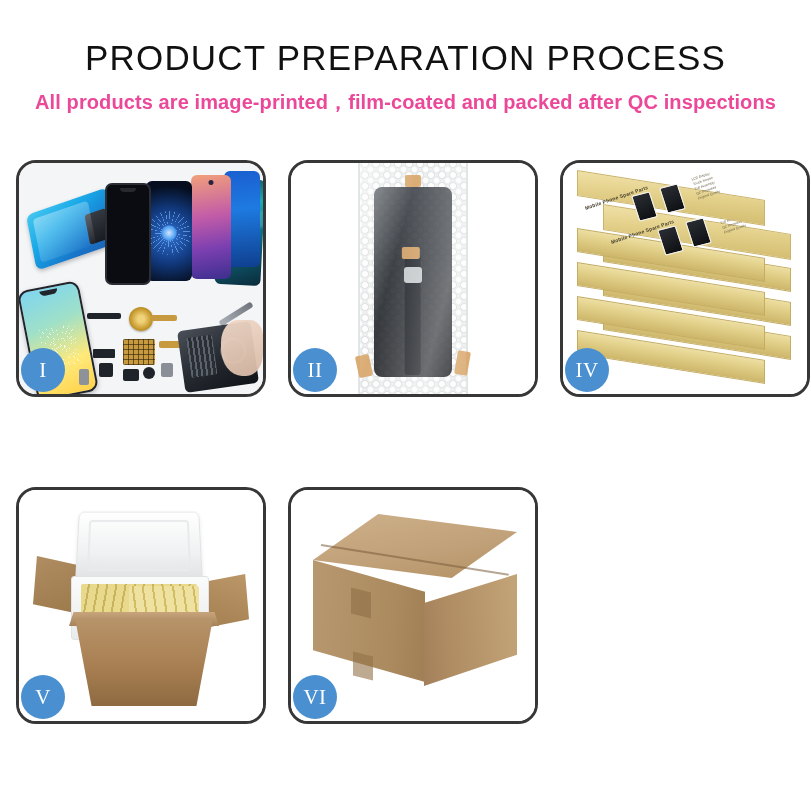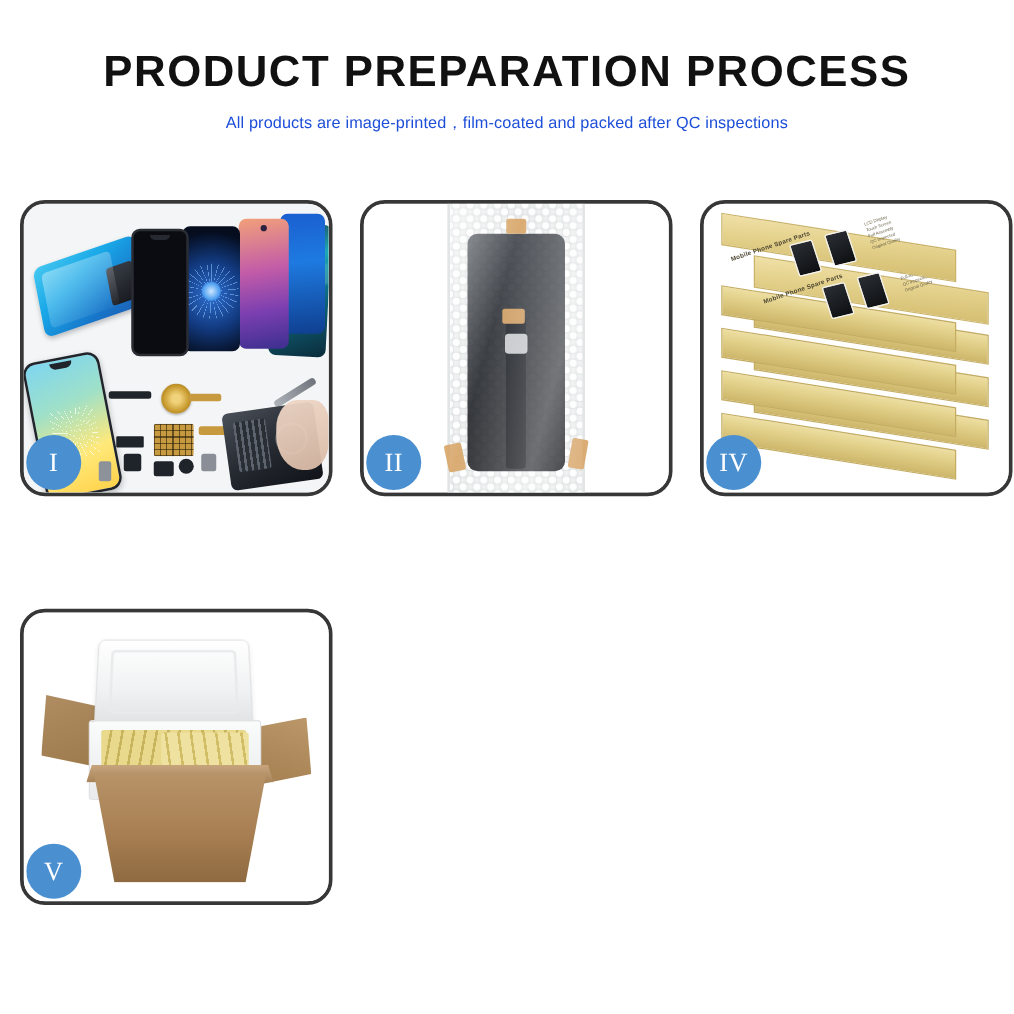--- a/index.html
+++ b/index.html
@@ -9,31 +9,31 @@
     font-family:"Liberation Sans", sans-serif;
     overflow:hidden;
   }
   .page{position:relative;width:811px;height:811px;}
 
   
   .header{padding-top:40px;text-align:center;}
   .title{
     font-family:"Liberation Sans", sans-serif;
     font-size:35px;
-    font-weight:700;
+    font-weight:400;
     letter-spacing:1.2px;
     color:#111111;
     line-height:1;
     white-space:nowrap;
   }
   .subtitle{
     margin-top:14px;
-    font-size:13px;
-    font-weight:400;
-    color:#1d4ed8;
+    font-size:20px;
+    font-weight:700;
+    color:#ec4899;
     letter-spacing:.1px;
     white-space:nowrap;
   }
 
   
   .grid{
     position:absolute;
     left:16px;top:160px;
     width:779px;
     display:grid;
@@ -495,15 +495,28 @@
         <div class="yellowfill"></div>
         <div class="yellowfill2"></div>
         <div class="cartonrim"></div>
         <div class="cartonbody"></div>
       </div>
       <div class="badge">
         <span>V</span>
       </div>
     </div>
 
+    <div class="card">
+      <div class="photo p6">
+        <div class="top"></div>
+        <div class="seam"></div>
+        <div class="front"></div>
+        <div class="side"></div>
+        <div class="tab1"></div>
+        <div class="tab2"></div>
+      </div>
+      <div class="badge">
+        <span>VI</span>
+      </div>
+    </div>
 
   </div>
 </div>
 
 </body></html>

